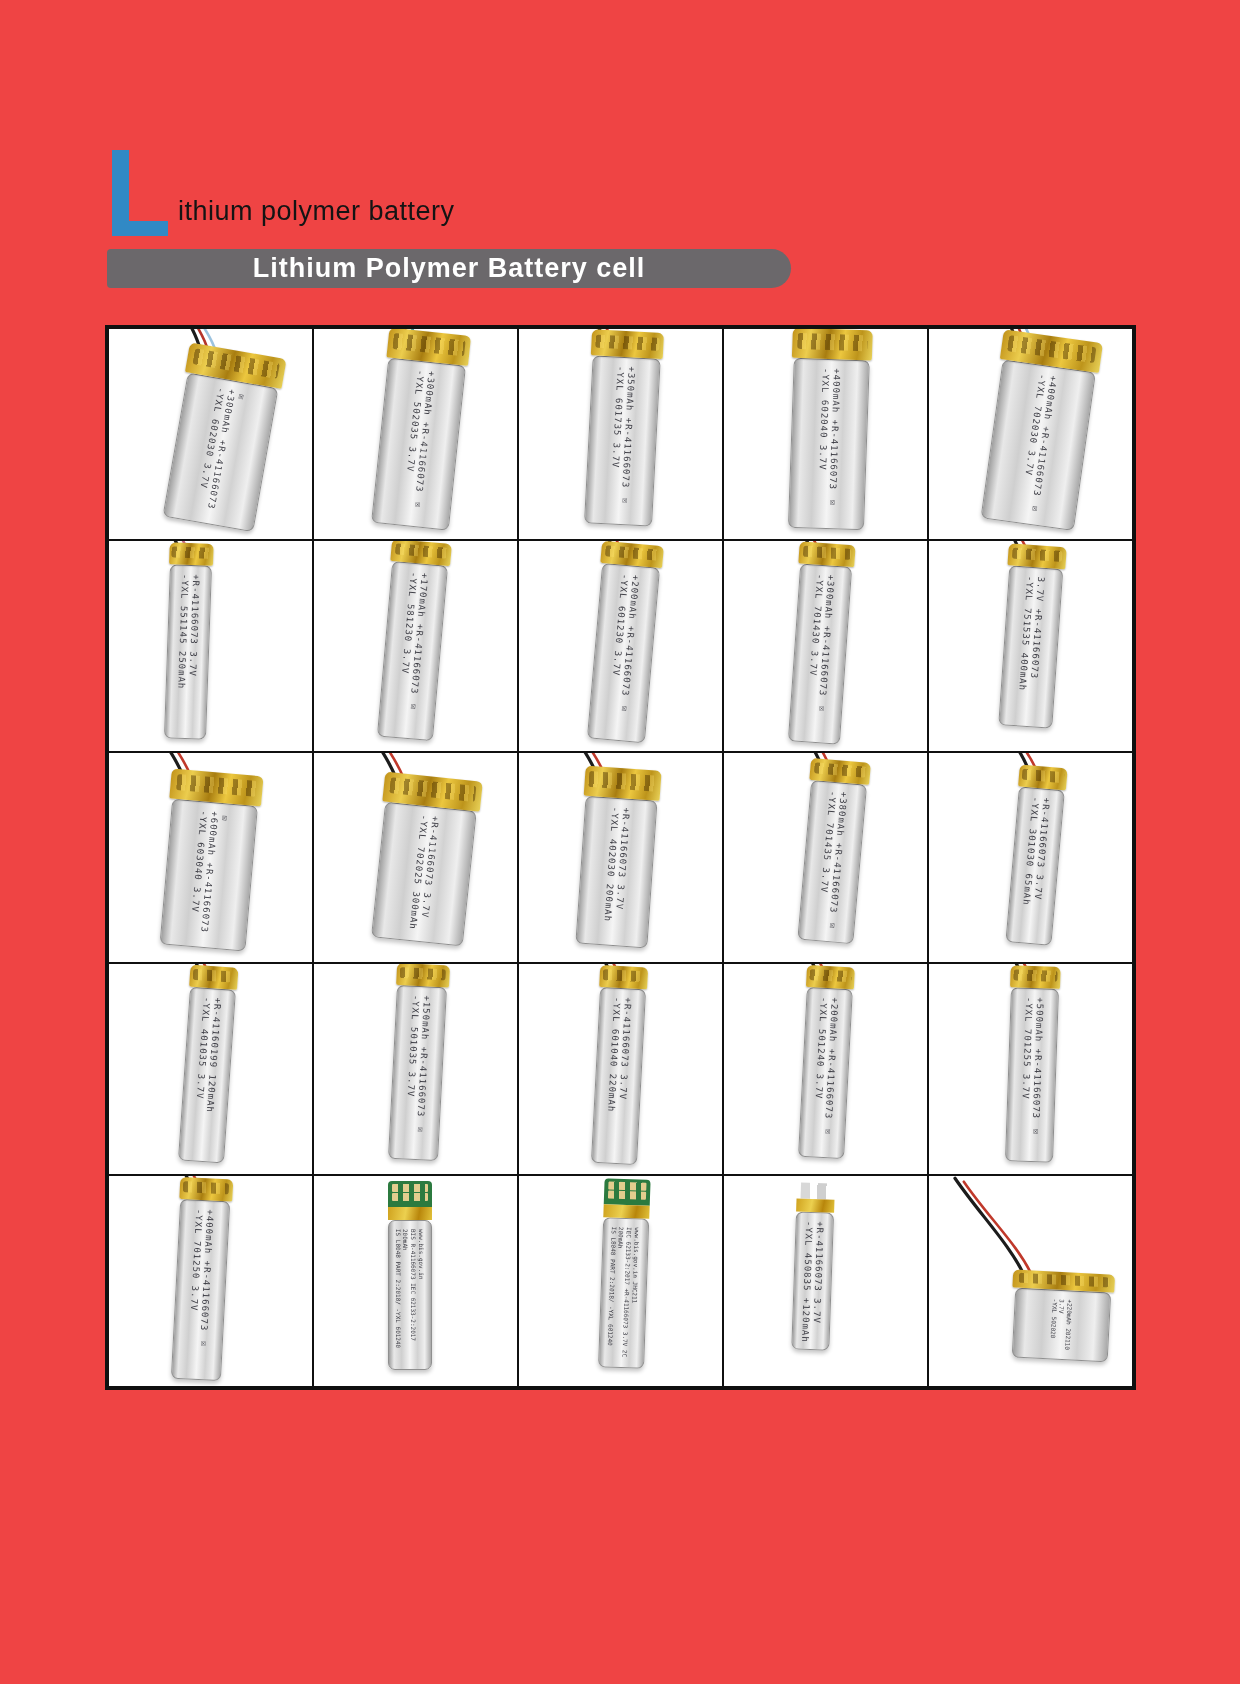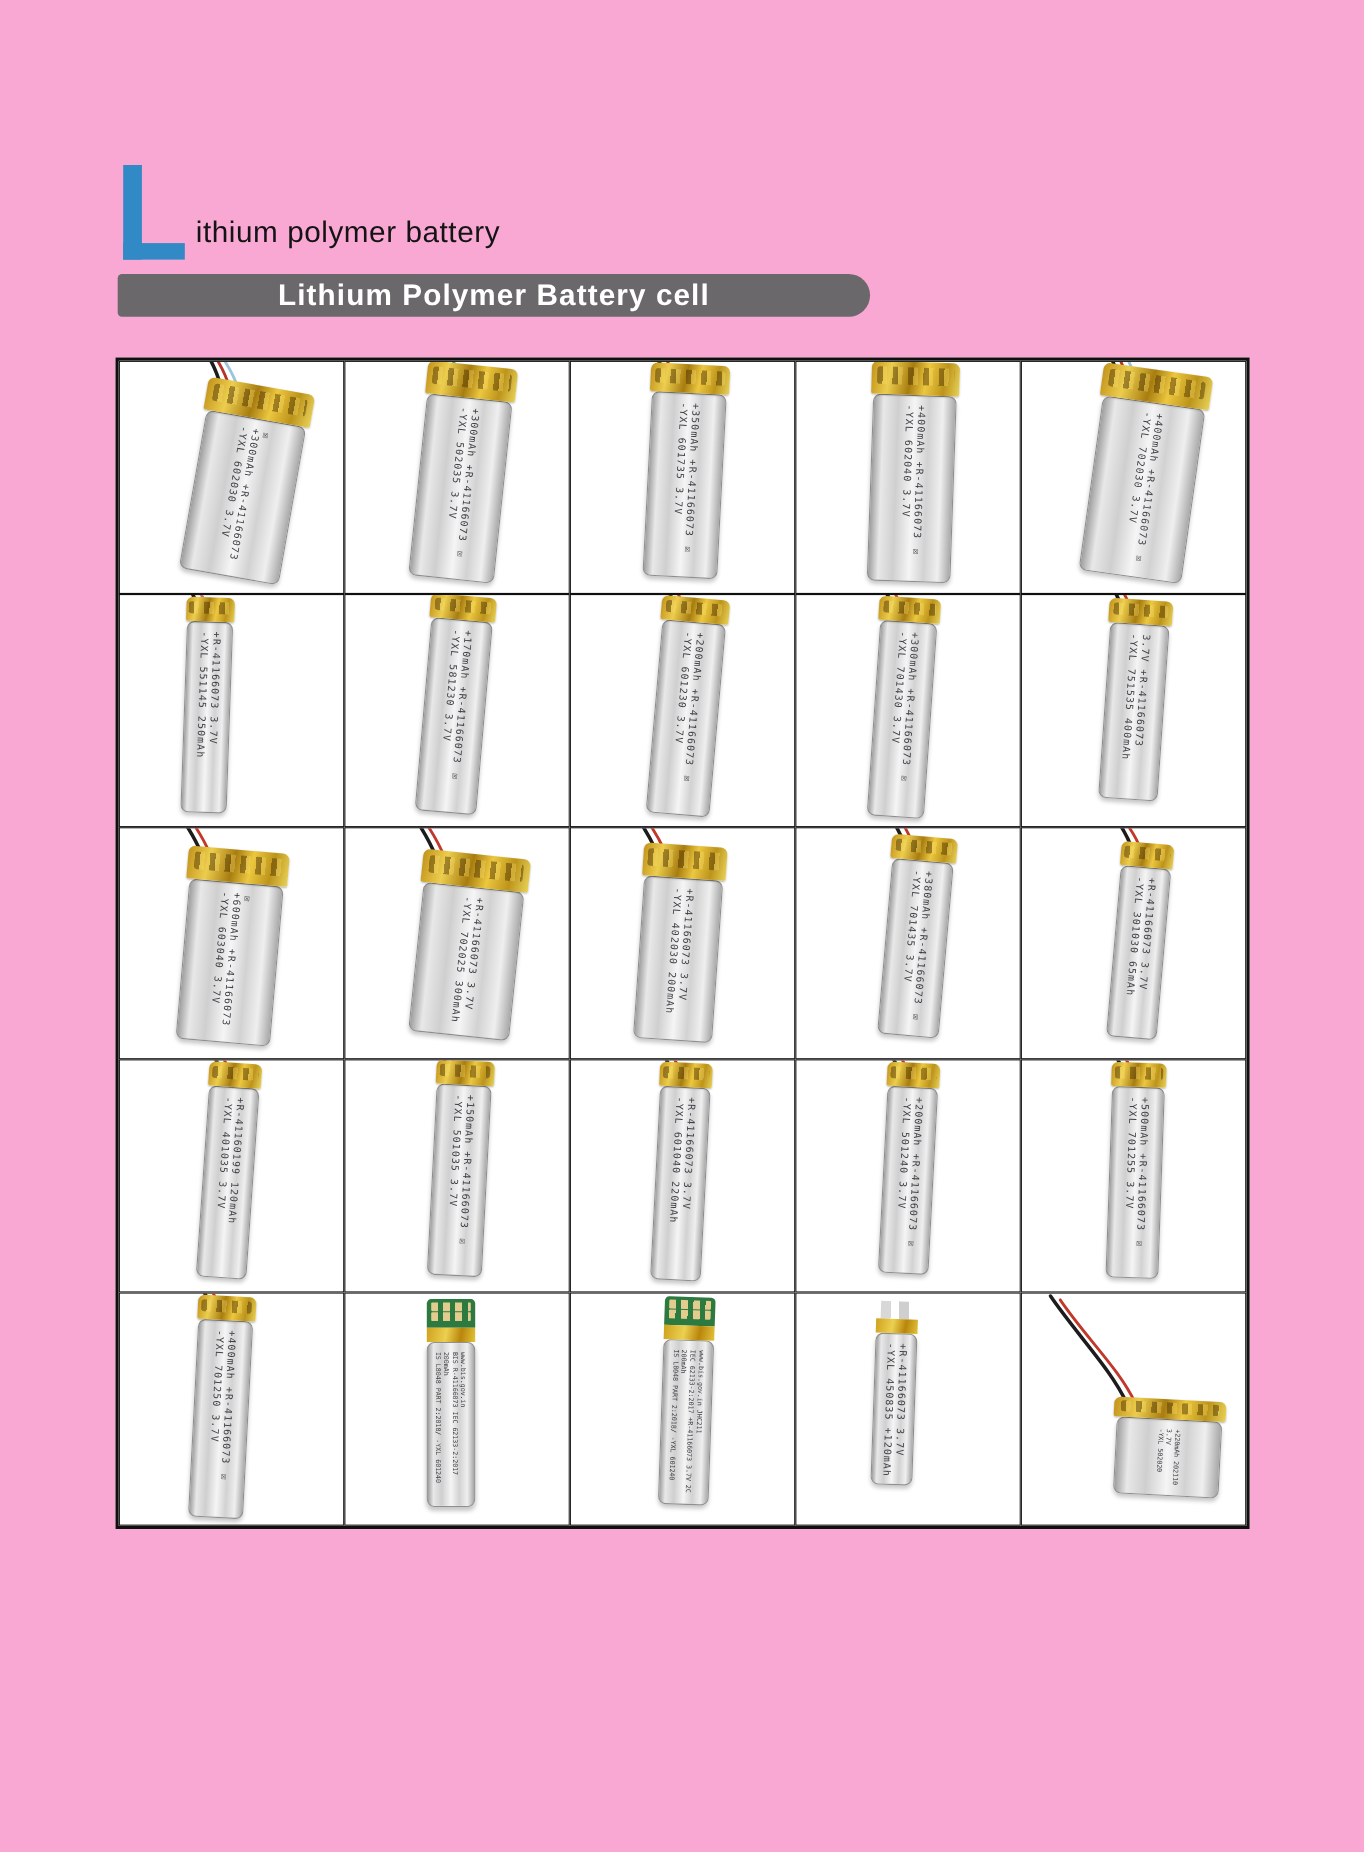--- a/index.html
+++ b/index.html
@@ -1,16 +1,16 @@
 <!DOCTYPE html>
 <html><head>
 <meta charset="utf-8">
 <style>
   html,body{margin:0;padding:0;background:#ffffff;}
-  .page{position:relative;width:1240px;height:1684px;background:#f9a8d4;overflow:hidden;
+  .page{position:relative;width:1240px;height:1684px;background:#ef4444;overflow:hidden;
         font-family:"Liberation Sans",sans-serif;}
 
   
   .logo-l{position:absolute;left:112px;top:150px;width:56px;height:86px;}
   .logo-l .vbar{position:absolute;left:0;top:0;width:17px;height:100%;background:#3189c5;}
   .logo-l .hbar{position:absolute;left:0;bottom:0;width:100%;height:15px;background:#3189c5;}
   .title-rest{position:absolute;left:178px;top:196px;font-size:27px;color:#141414;letter-spacing:.5px;}
   .banner{position:absolute;left:107px;top:249px;width:684px;height:39px;background:#6b686b;
           border-radius:4px 20px 20px 4px;color:#ffffff;font-weight:bold;font-size:27px;
           line-height:39px;text-align:center;box-sizing:border-box;letter-spacing:1px;}

